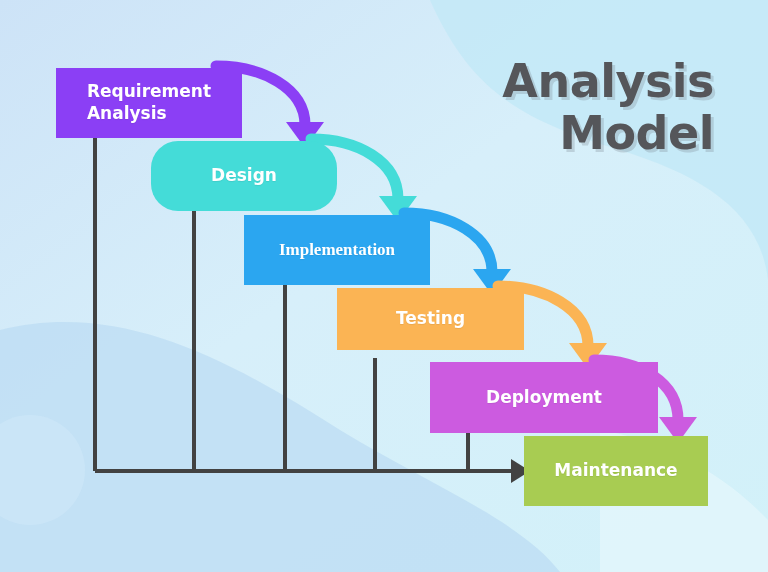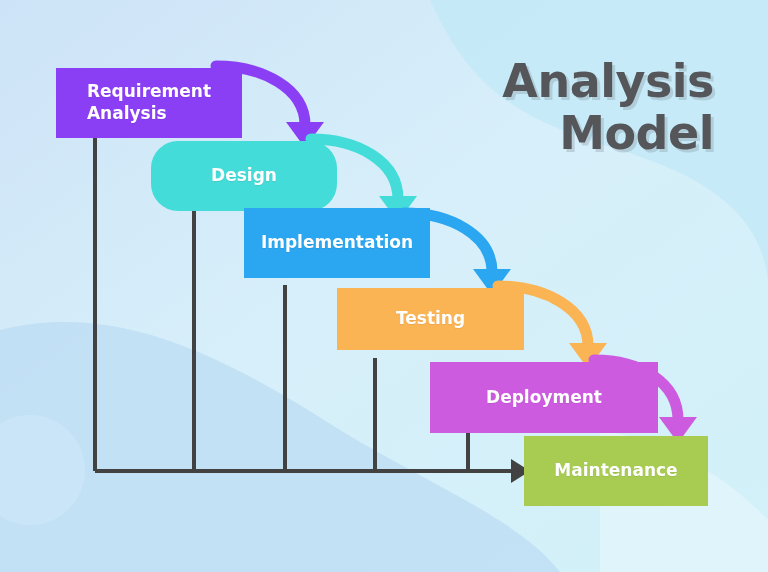--- a/index.html
+++ b/index.html
@@ -109,19 +109,19 @@
       </g>
   </svg>
 
   <div class="title">Analysis
 Model</div>
 
   <div id="stages-layer">
       <div class="stage-box" style="left: 56px; top: 68px; width: 186px; height: 70px; background: rgb(139, 63, 245);"><span>Requirement
 Analysis</span></div>
       <div class="stage-box" style="left: 151px; top: 141px; width: 186px; height: 70px; background: rgb(68, 220, 216); border-radius: 27px;"><span>Design</span></div>
-      <div class="stage-box" style="left: 244px; top: 208px; width: 186px; height: 70px; background: rgb(43, 166, 240);"><span>Implementation</span></div>
+      <div class="stage-box" style="left: 244px; top: 215px; width: 186px; height: 70px; background: rgb(43, 166, 240); font-family: Liberation Serif, serif;"><span>Implementation</span></div>
       <div class="stage-box" style="left: 337px; top: 288px; width: 187px; height: 62px; background: rgb(251, 180, 84);"><span>Testing</span></div>
       <div class="stage-box" style="left: 430px; top: 362px; width: 228px; height: 71px; background: rgb(204, 91, 224);"><span>Deployment</span></div>
       <div class="stage-box" style="left: 524px; top: 436px; width: 184px; height: 70px; background: rgb(168, 204, 82);"><span>Maintenance</span></div>
     </div>
 
 </div>
 
 </body></html>

